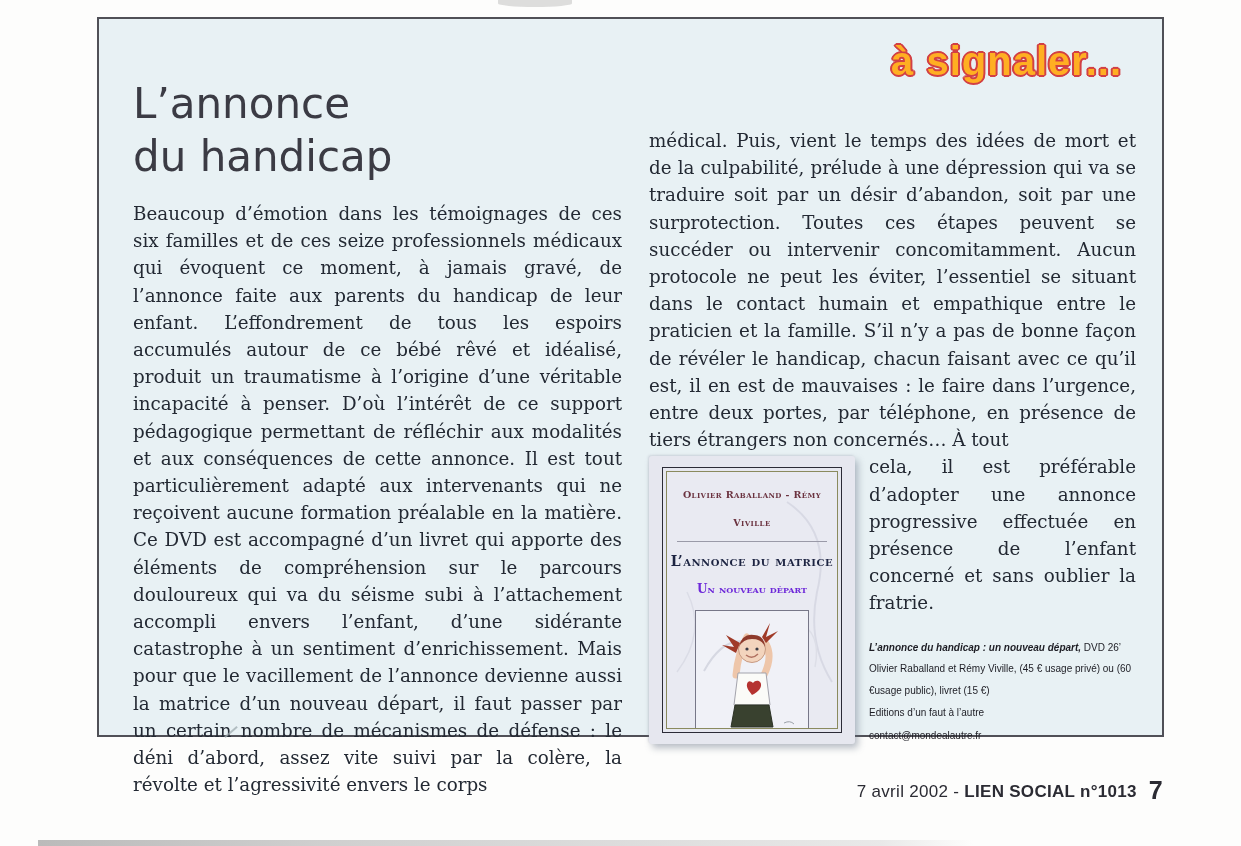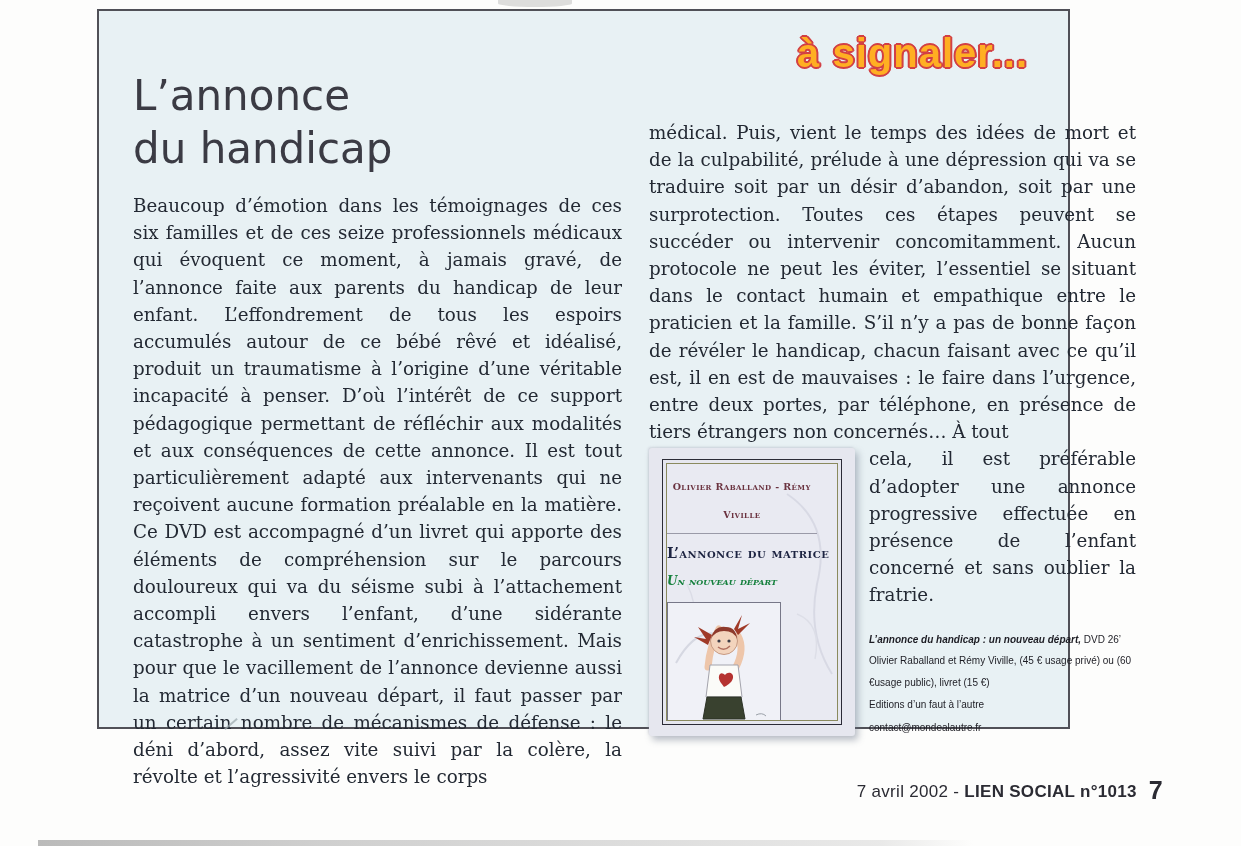--- a/index.html
+++ b/index.html
@@ -2,21 +2,21 @@
 <html><head>
 <meta charset="utf-8">
 <style>
   html,body { margin:0; padding:0; background:#ffffff; }
   .scan-page {
     position:relative; width:1241px; height:846px;
     background:#fdfdfc; overflow:hidden;
     font-family:"Liberation Sans", sans-serif;
   }
   .blue-panel {
-    position:absolute; left:97px; top:9px; width:973px; height:720px;
+    position:absolute; left:97px; top:17px; width:1067px; height:720px;
     background:#e8f1f4; border:2px solid #505057; box-sizing:border-box;
   }
   .signaler {
     position:absolute; top:20px; right:40px;
     font-size:40px; font-weight:bold; letter-spacing:1px;
     color:#ffaf22;
     text-shadow:
       -2px 0 0 #d24044, 2px 0 0 #d24044, 0 -2px 0 #d24044, 0 2px 0 #d24044,
       -1.4px -1.4px 0 #d24044, 1.4px -1.4px 0 #d24044,
       -1.4px 1.4px 0 #d24044, 1.4px 1.4px 0 #d24044;
@@ -46,36 +46,36 @@
     background:#e6e7ef; border-radius:3px;
     box-shadow:3px 4px 7px rgba(100,110,130,.45), -1px -1px 2px rgba(150,150,170,.25);
     padding:11px 13px;
   }
   .dvd-frame {
     border:1.5px solid #2b2b36; height:100%; box-sizing:border-box; padding:3px;
   }
   .dvd-frame-inner {
     border:1px solid #8a8a5e; height:100%; box-sizing:border-box;
     background:#e9eaf2; text-align:center; position:relative; overflow:hidden;
-    display:flex; flex-direction:column; align-items:flex-start;
+    display:flex; flex-direction:column; align-items:center;
   }
   .sketch-ghost { position:absolute; inset:0; opacity:.5; pointer-events:none; }
   .dvd-authors {
     margin-top:9px; font-variant:small-caps; font-weight:bold;
     font-size:9.5px; letter-spacing:.4px; color:#6b3340;
     border-bottom:1px solid #9a9aa8; padding-bottom:5px; width:88%;
     position:relative; z-index:1;
   }
   .dvd-title {
     margin-top:6px; font-variant:small-caps; font-weight:bold;
     font-size:14px; letter-spacing:.5px; color:#1d2442; z-index:1; position:relative;
   }
   .dvd-subtitle {
-    font-variant:small-caps; font-style:italic; font-weight:bold;
-    font-size:12px; color:#15803d; margin-top:1px; z-index:1; position:relative;
+    font-variant:small-caps; font-weight:bold;
+    font-size:12px; color:#6d28d9; margin-top:1px; z-index:1; position:relative;
   }
   .dvd-illustration {
     margin-top:7px; width:112px; height:122px;
     border:1px solid #777788; background:#f0f1f7; z-index:1; position:relative;
   }
   .caption {
     font-family:"Liberation Sans", sans-serif;
     font-size:10px; line-height:21.6px; color:#1d1d24;
     margin-top:20px; text-align:left;
   }

